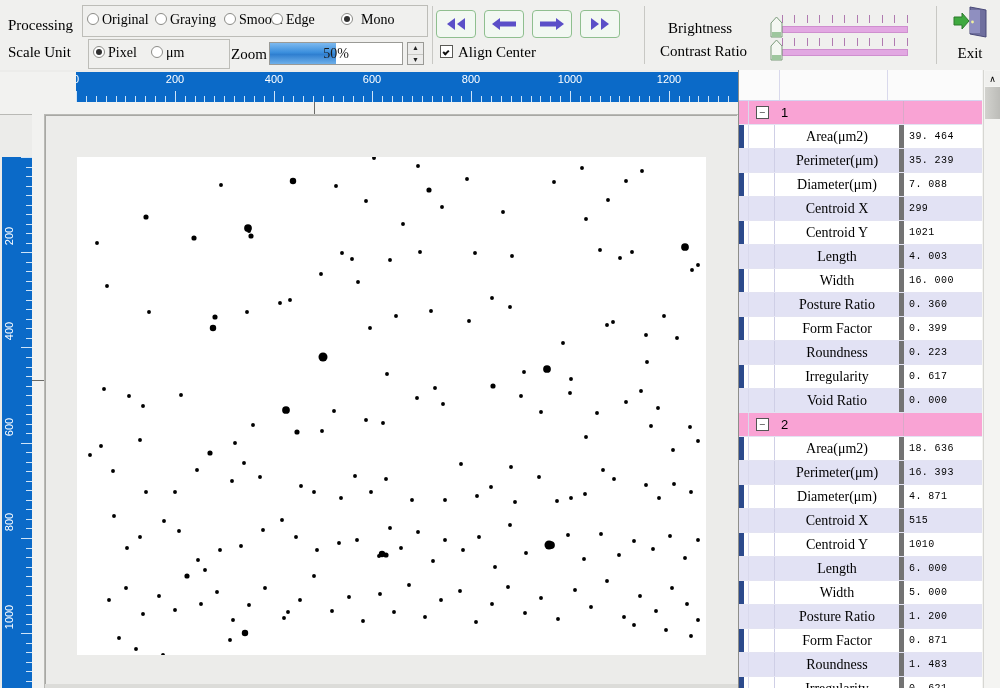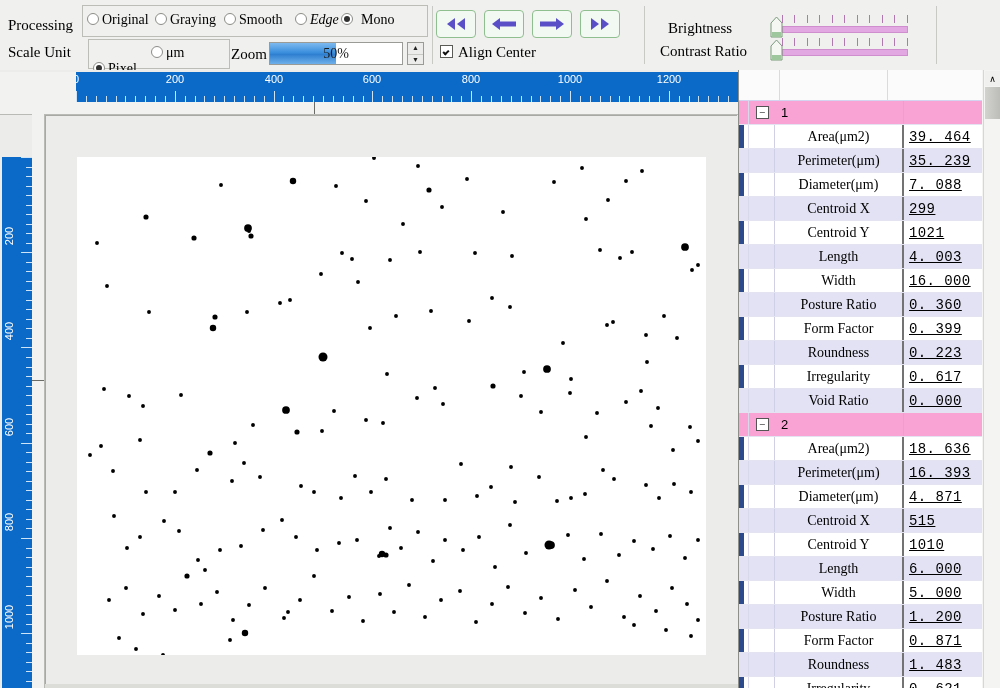--- a/index.html
+++ b/index.html
@@ -114,24 +114,24 @@
   .ghead .hc{position:absolute;top:0;height:30px;border-right:1px solid #d9d9ec;box-sizing:border-box;}
   .gtree{position:absolute;left:0;top:0;width:5px;height:618px;background:#2c4a8c;}
 
   .row{position:relative;height:24px;display:flex;align-items:stretch;
       border-bottom:1px solid #e3e3f2;box-sizing:border-box;}
   .row.group{background:#f9a3d4;}
   .row .c-gut{width:10px;flex:0 0 10px;border-right:1px solid #d9d9ec;box-sizing:border-box;position:relative;}
   .row .c-exp{width:26px;flex:0 0 26px;display:flex;align-items:center;justify-content:center;}
   .row .c-ind{width:26px;flex:0 0 26px;border-right:1px solid #cfcfe6;box-sizing:border-box;}
   .row .c-name{flex:1 1 auto;display:flex;align-items:center;justify-content:center;
-      border-right:2px solid #737373;box-sizing:border-box;font-size:14px;}
+      border-right:5px solid #737373;box-sizing:border-box;font-size:14px;}
   .row .c-val{width:78px;flex:0 0 78px;display:flex;align-items:center;
-      padding-left:5px;box-sizing:border-box;font-size:14px;
-      font-family:"Liberation Mono",monospace;letter-spacing:0.4px;text-decoration:underline;}
+      padding-left:5px;box-sizing:border-box;font-size:10px;
+      font-family:"Liberation Mono",monospace;letter-spacing:0.4px;}
   .row .c-gname{flex:1 1 auto;display:flex;align-items:center;padding-left:6px;
       font-size:13px;font-family:"Liberation Sans",sans-serif;
       border-right:1px solid #d9a9c8;box-sizing:border-box;}
   .row.alt{background:#e2e2f4;}
   .expander{width:11px;height:11px;border:1px solid #555;background:#fff;
       display:flex;align-items:center;justify-content:center;font-size:11px;line-height:9px;cursor:default;}
 
   .vscroll{position:absolute;left:245px;top:0;width:17px;height:618px;background:#f4f4f2;
       border-left:1px solid #d6d6d2;box-sizing:border-box;}
   .vs-up{position:absolute;left:1px;top:1px;width:15px;height:15px;background:#f0f0ee;
@@ -151,31 +151,31 @@
       <div class="box-processing">
         <div class="radio" style="left:4px;top:6px;">
           <span class="rdot"></span><span>Original</span>
         </div>
         <div class="radio" style="left:72px;top:6px;">
           <span class="rdot"></span><span>Graying</span>
         </div>
         <div class="radio" style="left:141px;top:6px;">
           <span class="rdot"></span><span>Smooth</span>
         </div>
-        <div class="radio" style="left:212px;top:6px;font-style:italic;">
+        <div class="radio" style="left:188px;top:6px;">
           <span class="rdot"></span><span>Edge</span>
         </div>
         <div class="radio on" style="left:258px;top:6px;">
           <span class="rdot"></span><span style="margin-left:5px;margin-top:44px;">Mono</span>
         </div>
       </div>
 
       <div class="lbl-scaleunit">Scale Unit</div>
       <div class="box-scaleunit">
-        <div class="radio on" style="left:4px;top:5px;margin-top:16px;">
+        <div class="radio on" style="left:4px;top:5px;">
           <span class="rdot"></span><span>Pixel</span>
         </div>
         <div class="radio" style="left:62px;top:5px;">
           <span class="rdot"></span><span>μm</span>
         </div>
       </div>
     </div>
 
     <div class="zoom-label">Zoom</div>
     <div class="zoom-track">
@@ -259,20 +259,29 @@
         <div class="sl-track"></div>
         <svg class="sl-thumb" viewBox="0 0 13 21">
           <path d="M6.5 0 L12 6 L12 20 L1 20 L1 6 Z" fill="#f4f7f2" stroke="#7a9a7a" stroke-width="1"></path>
           <rect x="2" y="15" width="9" height="5" fill="#9ec79e"></rect>
         </svg>
       </div>
     </div>
 
     <div class="tb-sep" style="left:936px;top:6px;height:58px;"></div>
 
+    <div class="grp-exit">
+      <svg width="40" height="36" viewBox="0 0 40 36">
+        <path d="M20 3 L36 6 L36 33 L20 30 Z" fill="#6f6f9e" stroke="#4a4a78" stroke-width="1"></path>
+        <rect x="20" y="6" width="10" height="23" fill="#8f8fc0"></rect>
+        <circle cx="22.5" cy="18" r="1.4" fill="#f0f0a0"></circle>
+        <path d="M4 13 L12 13 L12 9 L19 17 L12 25 L12 21 L4 21 Z" fill="#3fa93f" stroke="#2c7a2c" stroke-width="1"></path>
+      </svg>
+      <div class="exit-label">Exit</div>
+    </div>
   </div>
 
   <div class="viewer">
     <div class="hr-gap"></div>
     <div class="hruler" id="hruler">
         <div class="tk" style="left: 0px; height: 11px;"></div>
         <div class="tk" style="left: 10px; height: 6px;"></div>
         <div class="tk" style="left: 20px; height: 6px;"></div>
         <div class="tk" style="left: 30px; height: 6px;"></div>
         <div class="tk" style="left: 40px; height: 6px;"></div>

